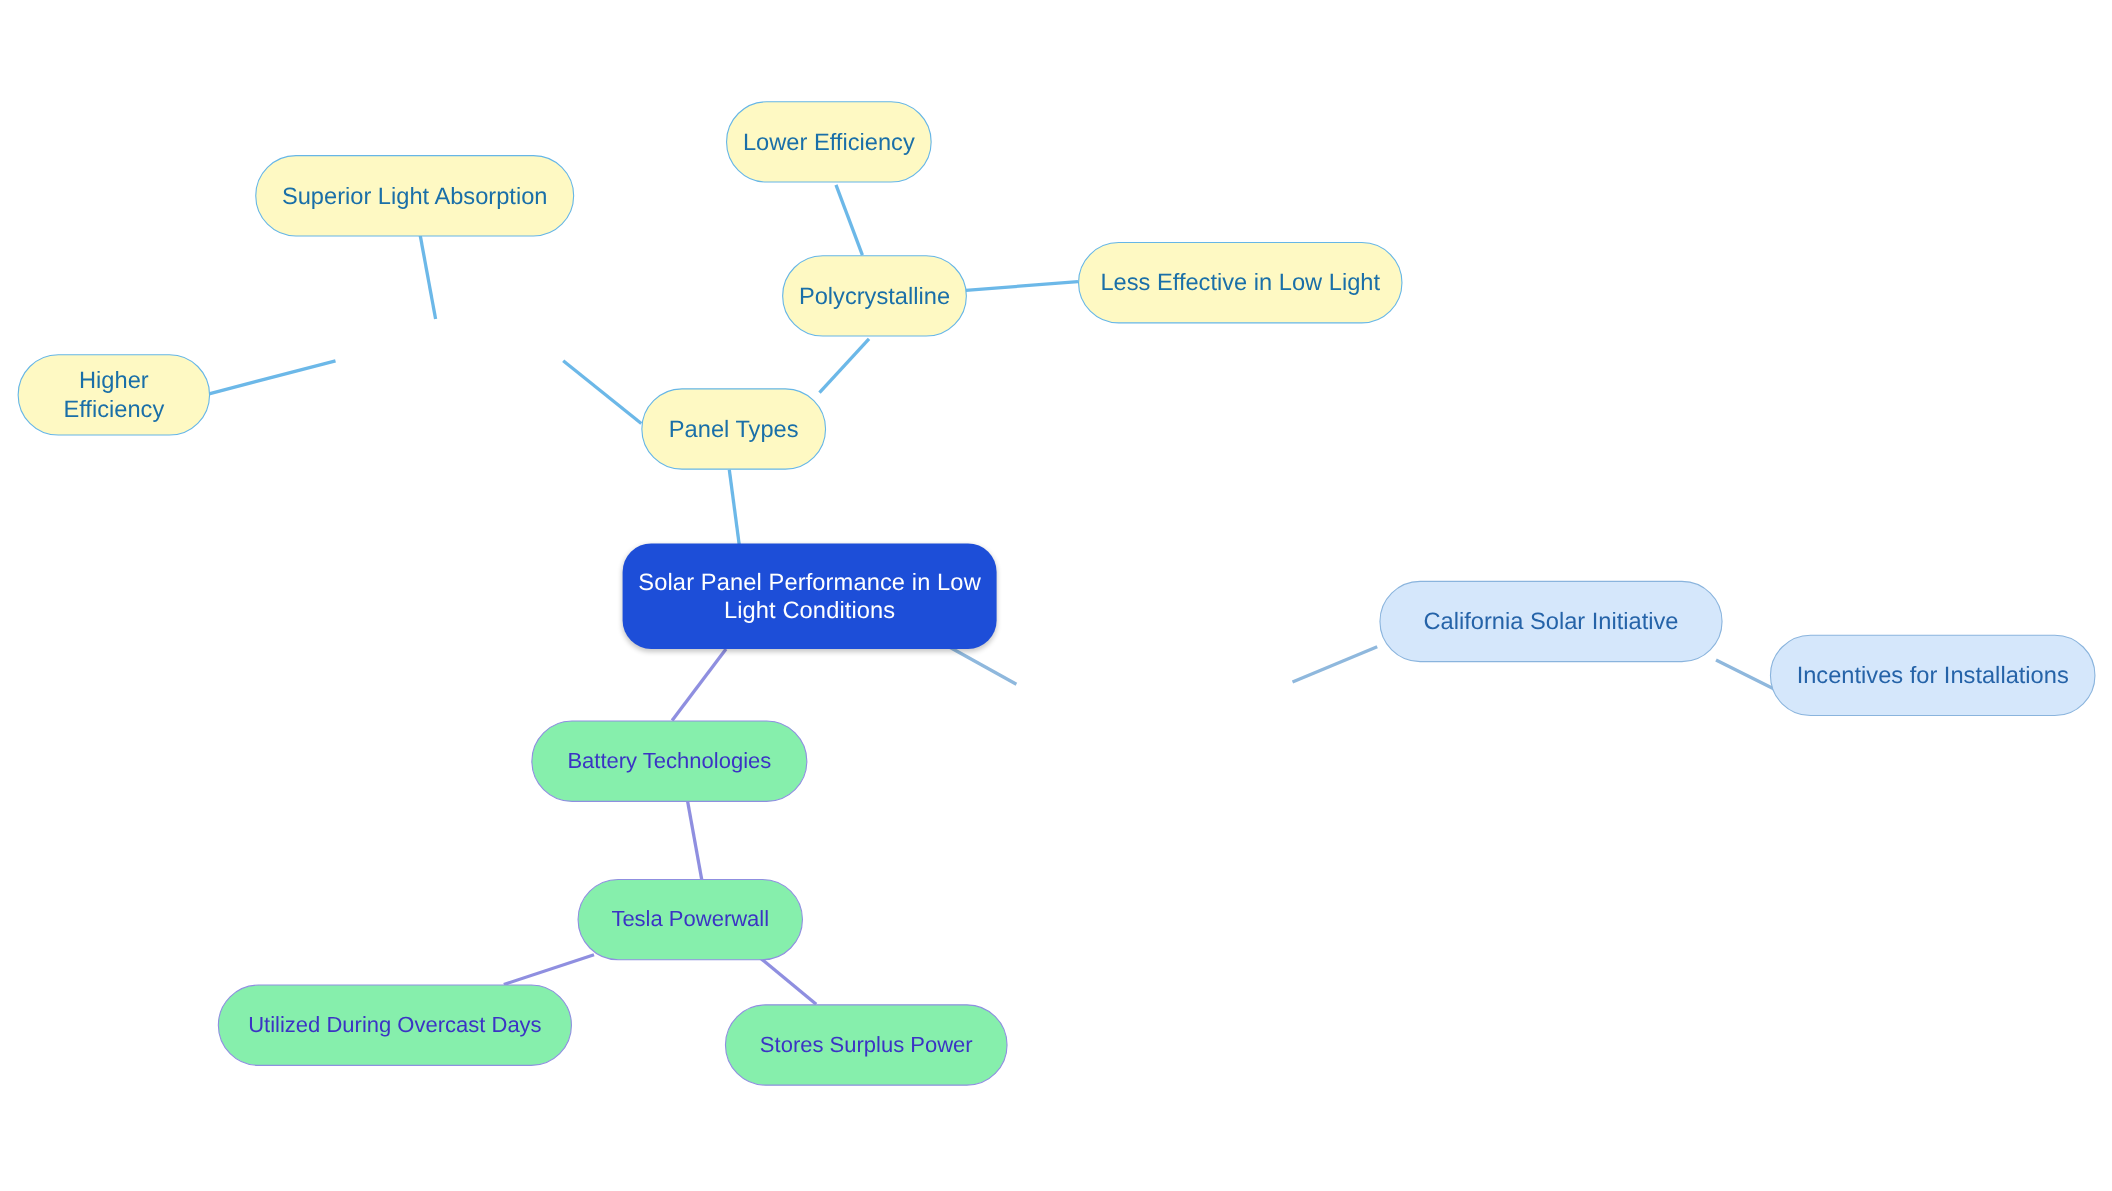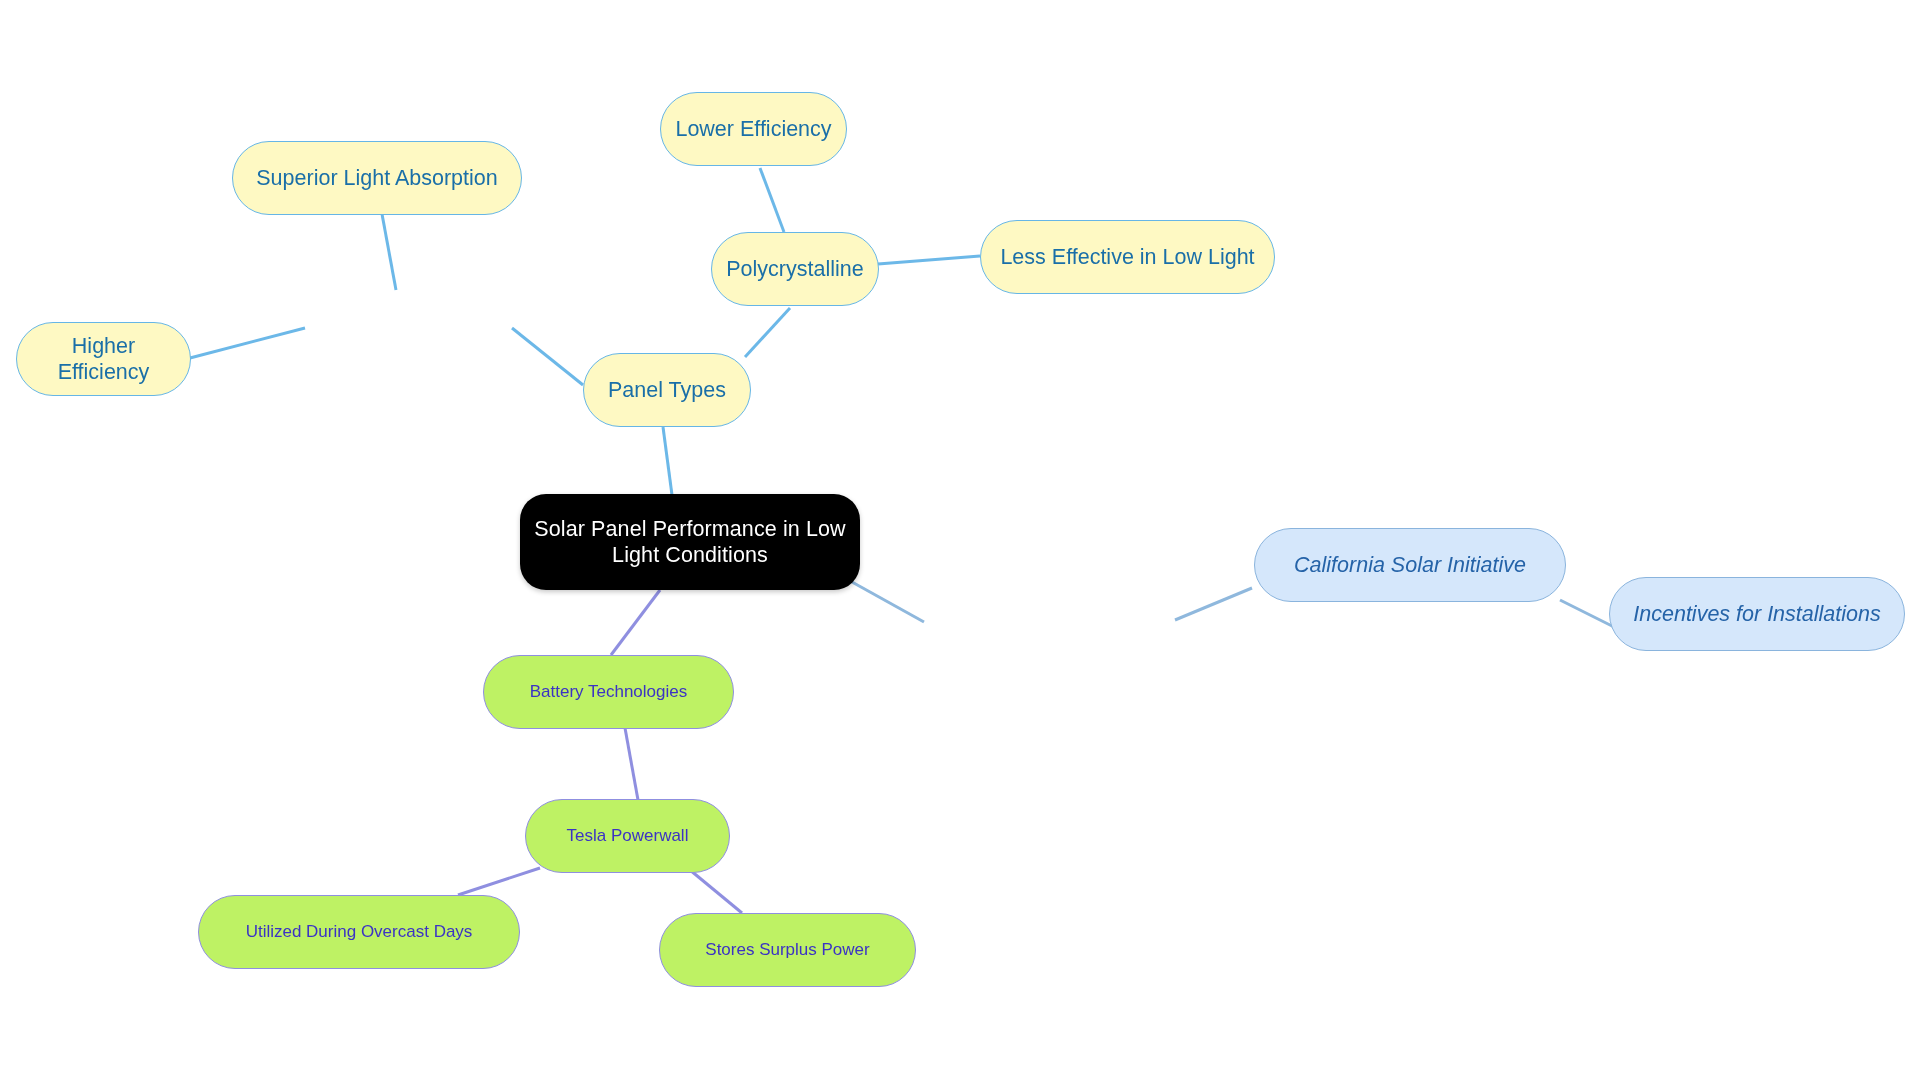--- a/index.html
+++ b/index.html
@@ -35,46 +35,46 @@
     align-items: center;
     justify-content: center;
     text-align: center;
     border-radius: 40px;
     line-height: 1.22;
     white-space: pre-line;
     padding: 4px 14px;
     z-index: 2;
   }
   .node.root {
-    background: #000000;
+    background: #1d4ed8;
     color: #ffffff;
     border: none;
     border-radius: 26px;
     font-size: 21.5px;
     letter-spacing: 0.1px;
     box-shadow: 0 2px 5px rgba(0,0,0,0.22);
+    margin-left: 46px;
   }
   .node.blue {
     background: #fef9c3;
     border: 1.6px solid #66b6e6;
     color: #1a6fa8;
     font-size: 21.5px;
   }
   .node.paleblue {
     background: #d5e7fb;
     border: 1.6px solid #8ab4dd;
     color: #2563a8;
     font-size: 21.5px;
-    font-style: italic;
   }
   .node.purple {
-    background: #bef264;
+    background: #86efac;
     border: 1.6px solid #8f8fe0;
     color: #3b33c4;
-    font-size: 17px;
+    font-size: 20px;
   }
 </style>
 </head>
 <body>
 
 <div id="mindmap">
 
   <svg id="edges" viewBox="0 0 1920 1083" xmlns="http://www.w3.org/2000/svg">
 
     <path d="M 672 495 L 663 427" stroke="#6cb8e8" stroke-width="3" fill="none"></path>

